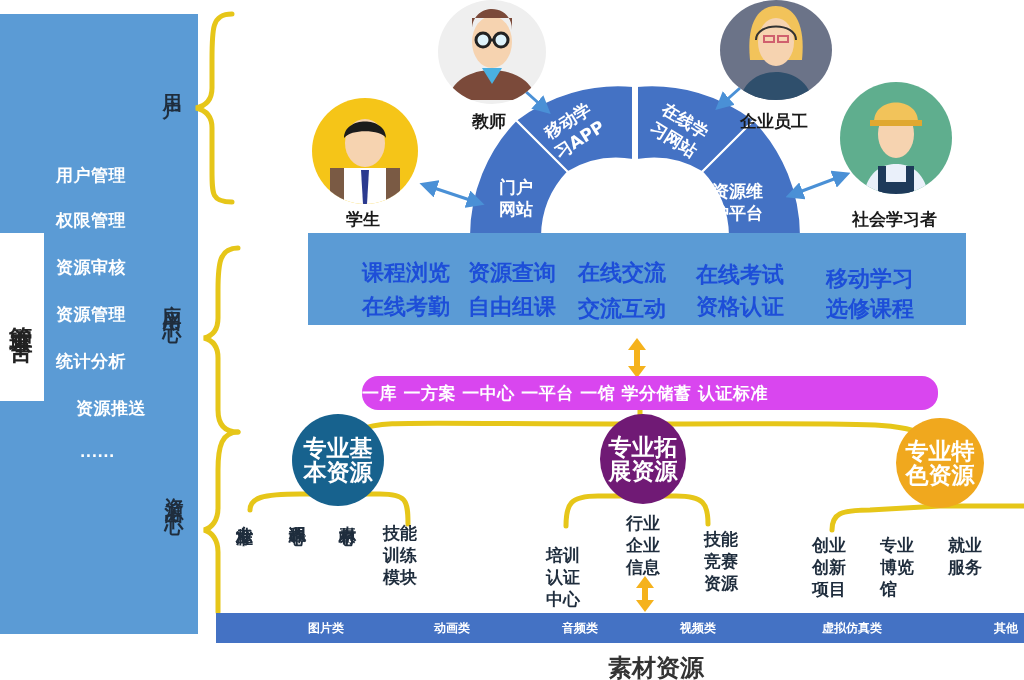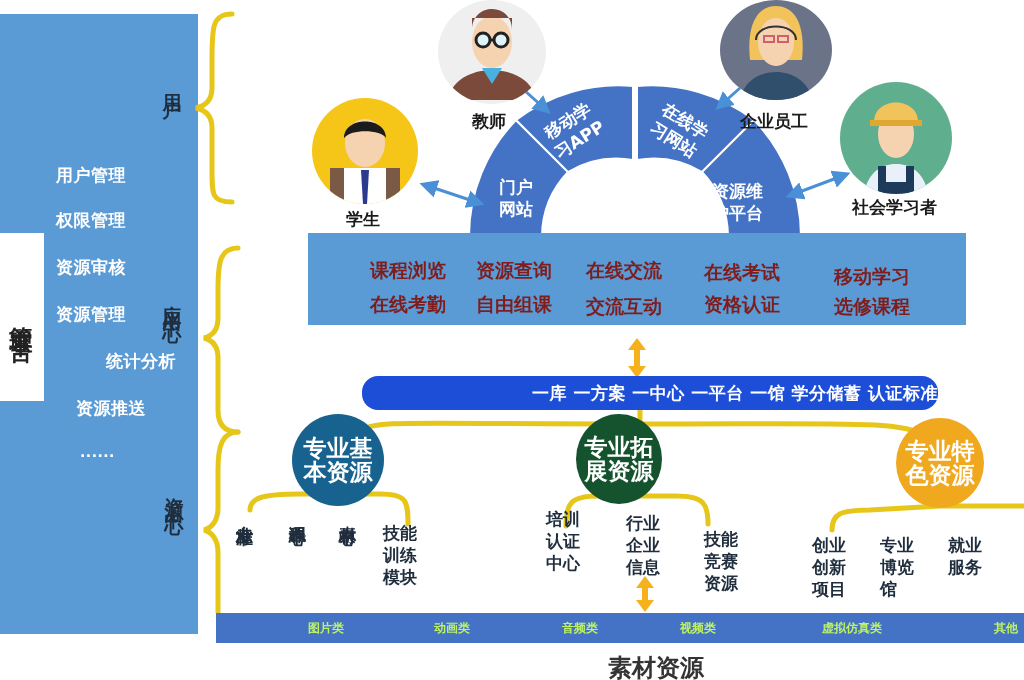--- a/index.html
+++ b/index.html
@@ -11,48 +11,48 @@
   #mgmt-title{writing-mode:vertical-rl;font-size:23px;font-weight:bold;color:#222;letter-spacing:4px;}
   .mgmt-item{left:56px;width:120px;font-size:17px;font-weight:bold;color:#ffffff;letter-spacing:0.5px;}
   .layer-label{writing-mode:vertical-rl;font-size:19px;font-weight:bold;color:#1f2d3d;letter-spacing:6px;}
   
   #overlay{left:0;top:0;width:1024px;height:680px;pointer-events:none;}
   
   .avatar{border-radius:50%;overflow:hidden;}
   .person-label{font-size:17px;font-weight:bold;color:#1a1a1a;white-space:nowrap;}
   
   #app-box{left:308px;top:233px;width:658px;height:92px;background:#5b9bd5;}
-  .app-item{font-size:19px;font-weight:bold;color:#7f1d1d;white-space:nowrap;margin-left:8px;}
+  .app-item{font-size:22px;font-weight:bold;color:#1d4ed8;white-space:nowrap;}
   
   .arch-text{font-size:17px;font-weight:bold;color:#ffffff;line-height:22px;text-align:center;white-space:nowrap;}
   
-  #std-bar{left:362px;top:376px;width:576px;height:34px;background:#1d4ed8;border-radius:16px;display:flex;align-items:center;justify-content:flex-end;}
+  #std-bar{left:362px;top:376px;width:576px;height:34px;background:#d946ef;border-radius:16px;display:flex;align-items:center;justify-content:flex-start;}
   #std-text{font-size:17px;font-weight:bold;color:#ffffff;letter-spacing:0.5px;}
   
   .res-circle{border-radius:50%;display:flex;align-items:center;justify-content:center;text-align:center;color:#fff;font-size:23px;font-weight:bold;line-height:24px;}
   .res-item{font-size:17px;font-weight:bold;color:#1f2d3d;line-height:22px;}
   .vert{writing-mode:vertical-rl;letter-spacing:1px;}
   .block2{width:40px;white-space:normal;word-break:break-all;}
   
   #material-bar{left:216px;top:613px;width:808px;height:30px;background:#4472c4;}
-  .mat-item{top:7px;font-size:12px;font-weight:bold;color:#bef264;white-space:nowrap;}
+  .mat-item{top:7px;font-size:12px;font-weight:bold;color:#ffffff;white-space:nowrap;}
   #material-title{left:608px;top:652px;font-size:24px;font-weight:bold;color:#333;}
 </style>
 </head>
 <body>
 
 <div id="mgmt-panel" class="abs"></div>
 <div id="mgmt-title-box" class="abs">
   <span id="mgmt-title">管理平台</span>
 </div>
 <div class="abs mgmt-item" style="top:164px;">用户管理</div>
 <div class="abs mgmt-item" style="top:209px;">权限管理</div>
 <div class="abs mgmt-item" style="top:256px;">资源审核</div>
 <div class="abs mgmt-item" style="top:303px;">资源管理</div>
-<div class="abs mgmt-item" style="top:350px;text-align:right;">统计分析</div>
+<div class="abs mgmt-item" style="top:350px;">统计分析</div>
 <div class="abs mgmt-item" style="top:397px;margin-left:20px;">资源推送</div>
 <div class="abs mgmt-item" style="top:444px;left:80px;font-size:14px;">......</div>
 
 <div class="abs layer-label" style="left:160px;top:78px;">用户</div>
 <div class="abs layer-label" style="left:160px;top:290px;">应用中心</div>
 <div class="abs layer-label" style="left:162px;top:482px;">资源中心</div>
 
 <svg id="overlay" class="abs" viewBox="0 0 1024 680">
   <defs>
     <marker id="ab" markerWidth="6" markerHeight="6" refX="3" refY="3" orient="auto">
@@ -149,21 +149,21 @@
   <svg width="112" height="112" viewBox="0 0 112 112">
     <path d="M24,112 C28,88 44,82 56,82 C68,82 84,88 88,112 Z" fill="#eaf0fa"></path>
     <rect x="38" y="84" width="8" height="28" fill="#1e3a5a"></rect>
     <rect x="66" y="84" width="8" height="28" fill="#1e3a5a"></rect>
     <rect x="38" y="100" width="36" height="12" fill="#1e3a5a"></rect>
     <ellipse cx="56" cy="52" rx="18" ry="24" fill="#f6d3b0"></ellipse>
     <path d="M34,40 C34,14 78,14 78,40 Z" fill="#f2c35a"></path>
     <rect x="30" y="38" width="52" height="6" fill="#e0a830"></rect>
   </svg>
 </div>
-<div class="abs person-label" style="left:852px;top:196px;text-align:right;">社会学习者</div>
+<div class="abs person-label" style="left:852px;top:208px;text-align:right;">社会学习者</div>
 
 <div class="abs arch-text" style="left:499px;top:176px;">
   <div>门户</div>
   <div>网站</div>
 </div>
 <div class="abs arch-text" style="left:546px;top:108px;transform:rotate(-32deg);">
   <div>移动学</div>
   <div>习APP</div>
 </div>
 <div class="abs arch-text" style="left:654px;top:108px;transform:rotate(32deg);">
@@ -190,39 +190,39 @@
 <div id="std-bar" class="abs">
   <span id="std-text">一库 一方案 一中心 一平台 一馆  学分储蓄 认证标准</span>
 </div>
 
 <div class="abs res-circle" style="left:292px;top:414px;width:92px;height:92px;background:#17628e;">
   <div>
       <div>专业基</div>
       <div>本资源</div>
     </div>
 </div>
-<div class="abs res-circle" style="left:576px;top:414px;width:86px;height:90px;background:#14532d;">
+<div class="abs res-circle" style="left:600px;top:414px;width:86px;height:90px;background:#701a75;">
   <div>
       <div>专业拓</div>
       <div>展资源</div>
     </div>
 </div>
 <div class="abs res-circle" style="left:896px;top:418px;width:88px;height:90px;background:#f0a81e;">
   <div>
       <div>专业特</div>
       <div>色资源</div>
     </div>
 </div>
 
 <div class="abs res-item vert" style="left:234px;top:512px;">专业标准</div>
 <div class="abs res-item vert" style="left:287px;top:512px;">课程中心</div>
 <div class="abs res-item vert" style="left:337px;top:512px;">素材中心</div>
 <div class="abs res-item block2" style="left:383px;top:522px;">技能训练模块</div>
 
-<div class="abs res-item block2" style="left:546px;top:508px;">培训认证中心</div>
+<div class="abs res-item block2" style="left:546px;top:545px;font-family:Liberation Serif, serif;">培训认证中心</div>
 <div class="abs res-item block2" style="left:626px;top:512px;">行业企业信息</div>
 <div class="abs res-item block2" style="left:704px;top:528px;">技能竞赛资源</div>
 
 <div class="abs res-item block2" style="left:812px;top:534px;">创业创新项目</div>
 <div class="abs res-item block2" style="left:880px;top:534px;">专业博览馆</div>
 <div class="abs res-item block2" style="left:948px;top:534px;">就业服务</div>
 
 <div id="material-bar" class="abs">
   <span class="abs mat-item" style="left:92px;">图片类</span>
   <span class="abs mat-item" style="left:218px;">动画类</span>

